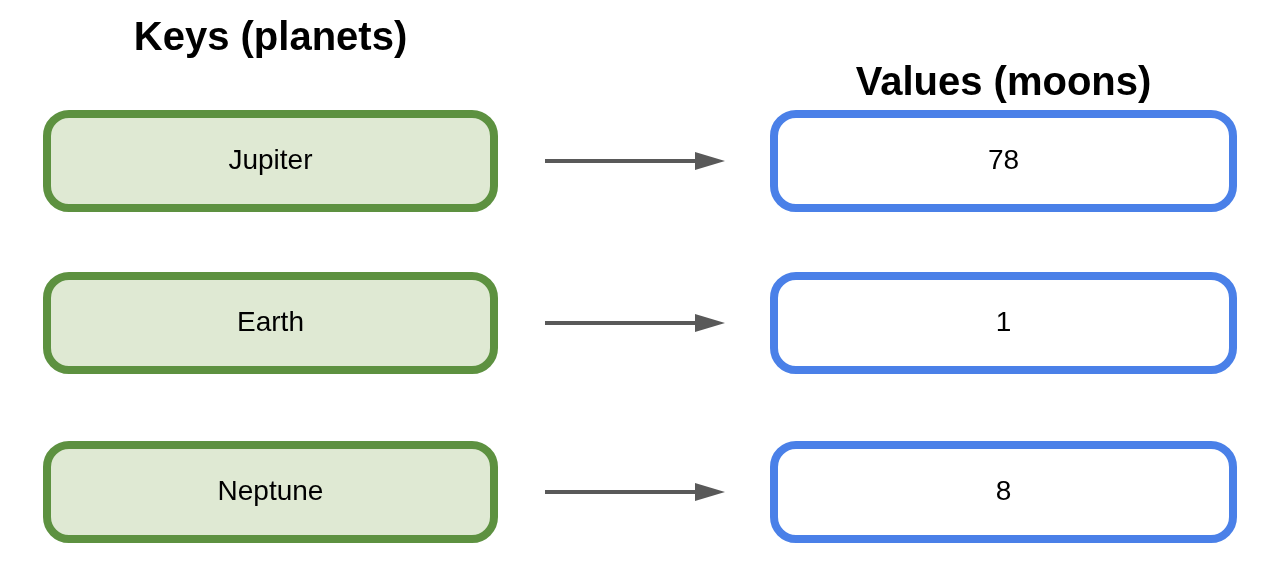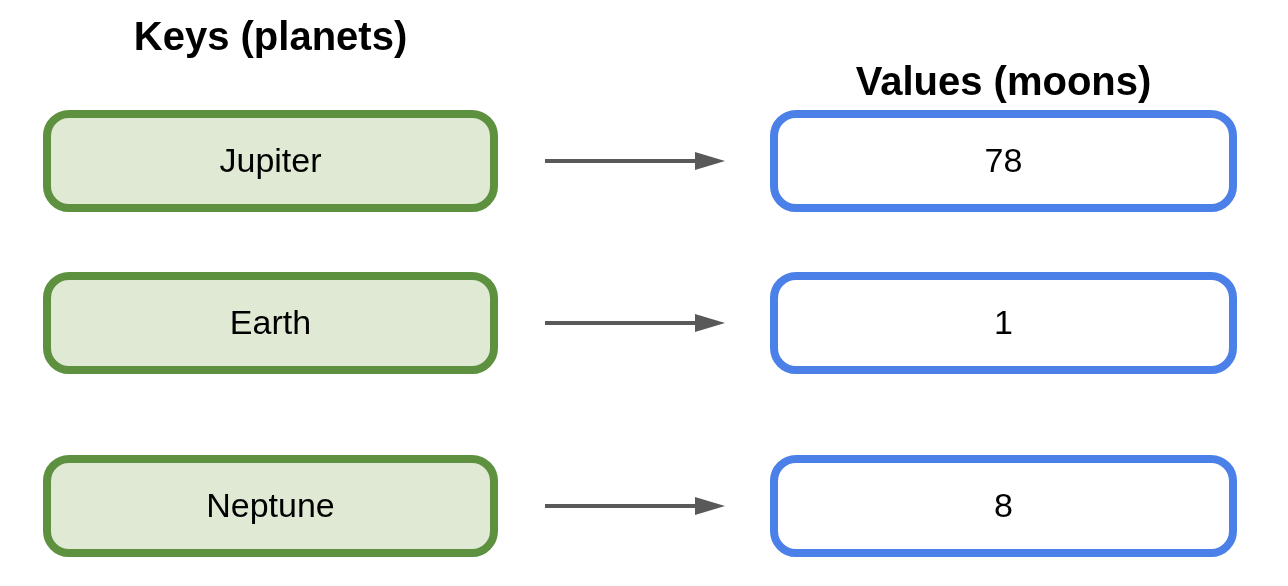--- a/index.html
+++ b/index.html
@@ -33,21 +33,21 @@
   .values-hdr { left: 770px; width: 467px; margin-top: 45px; }
 
   .map-row {
     position: absolute;
     left: 0;
     width: 1288px;
     height: 102px;
   }
   .row-0 { top: 110px; }
   .row-1 { top: 272px; }
-  .row-2 { top: 455px; }
+  .row-2 { top: 441px; }
 
   .box {
     position: absolute;
     top: 0;
     height: 102px;
     box-sizing: border-box;
     border-radius: 26px;
     display: flex;
     align-items: center;
     justify-content: center;
@@ -58,21 +58,21 @@
     border: 8px solid var(--key-border, #5d9140);
     background: var(--key-fill, #dfe9d3);
   }
   .value-box {
     left: 770px;
     width: 467px;
     border: 8px solid var(--value-border, #4a80e8);
     background: var(--value-fill, #ffffff);
   }
   .box-label {
-    font-size: 34px;
+    font-size: 28px;
     font-weight: 400;
     line-height: 1;
     padding-bottom: 2px;
     white-space: nowrap;
   }
   .arrow-wrap {
     position: absolute;
     left: 544px;
     top: 50%;
     transform: translateY(-50%);

